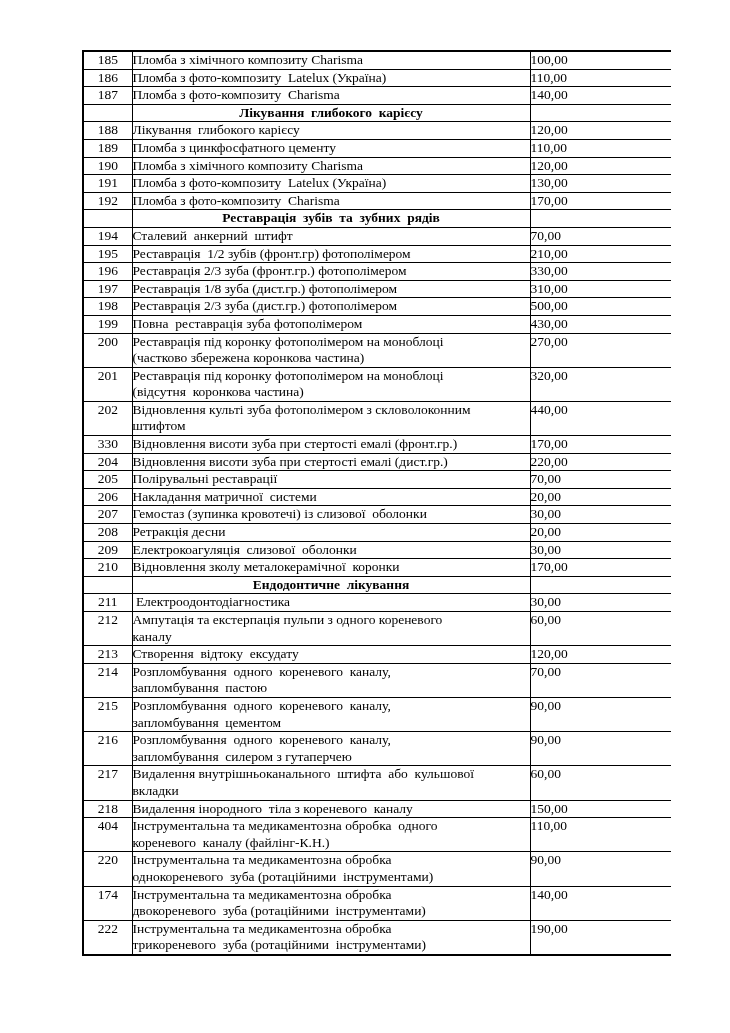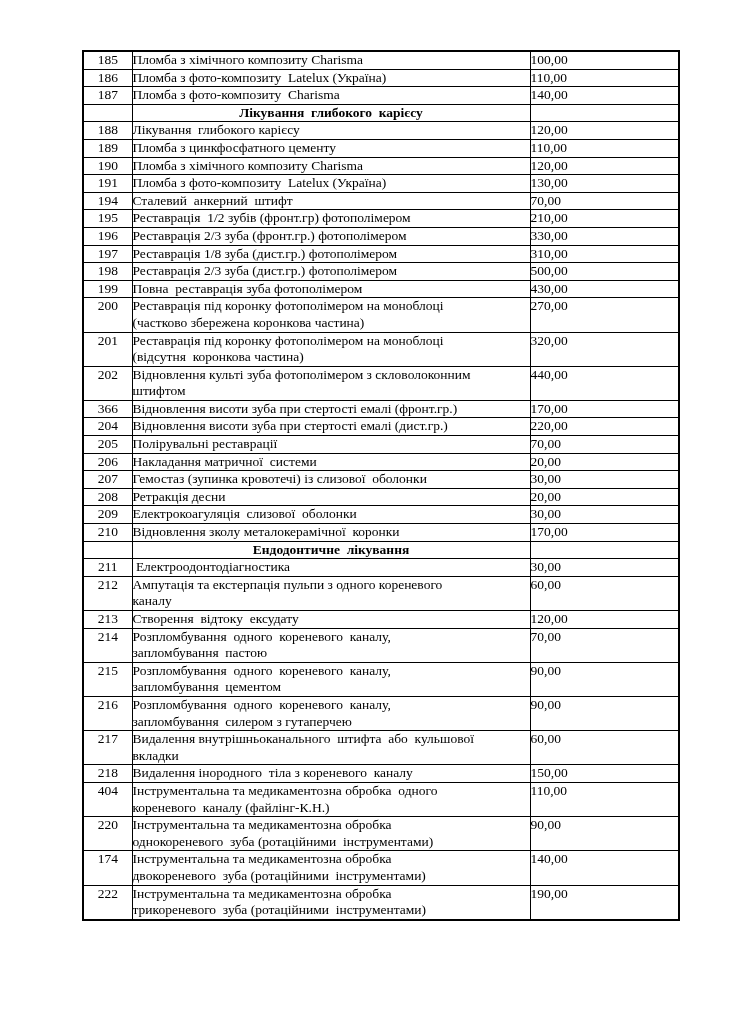--- a/index.html
+++ b/index.html
@@ -8,21 +8,20 @@
     background: #ffffff;
   }
   .page {
     position: relative;
     width: 671px;
     height: 1033px;
     background: #ffffff;
     overflow: hidden;
     font-family: "Liberation Serif", "DejaVu Serif", serif;
     color: #000000;
-    padding-left: 48px;
   }
   table.price-table {
     position: absolute;
     left: 82px;
     top: 50px;
     border-collapse: collapse;
     table-layout: fixed;
     width: 596px;
     border: 2px solid #000000;
   }
@@ -112,20 +111,30 @@
           <td class="num">190</td>
           <td class="desc">Пломба з хімічного композиту Charisma</td>
           <td class="price">120,00</td>
         </tr>
         <tr>
           <td class="num">191</td>
           <td class="desc">Пломба з фото-композиту  Latelux (Україна)</td>
           <td class="price">130,00</td>
         </tr>
         <tr>
+          <td class="num">192</td>
+          <td class="desc">Пломба з фото-композиту  Charisma</td>
+          <td class="price">170,00</td>
+        </tr>
+        <tr class="section-row">
+          <td class="num"></td>
+          <td class="desc">Реставрація  зубів  та  зубних  рядів</td>
+          <td class="price"></td>
+        </tr>
+        <tr>
           <td class="num">194</td>
           <td class="desc">Сталевий  анкерний  штифт</td>
           <td class="price">70,00</td>
         </tr>
         <tr>
           <td class="num">195</td>
           <td class="desc">Реставрація  1/2 зубів (фронт.гр) фотополімером</td>
           <td class="price">210,00</td>
         </tr>
         <tr>
@@ -160,21 +169,21 @@
 (відсутня  коронкова частина)</td>
           <td class="price">320,00</td>
         </tr>
         <tr>
           <td class="num">202</td>
           <td class="desc">Відновлення культі зуба фотополімером з скловолоконним
 штифтом</td>
           <td class="price">440,00</td>
         </tr>
         <tr>
-          <td class="num">366</td>
+          <td class="num">330</td>
           <td class="desc">Відновлення висоти зуба при стертості емалі (фронт.гр.)</td>
           <td class="price">170,00</td>
         </tr>
         <tr>
           <td class="num">204</td>
           <td class="desc">Відновлення висоти зуба при стертості емалі (дист.гр.)</td>
           <td class="price">220,00</td>
         </tr>
         <tr>
           <td class="num">205</td>

